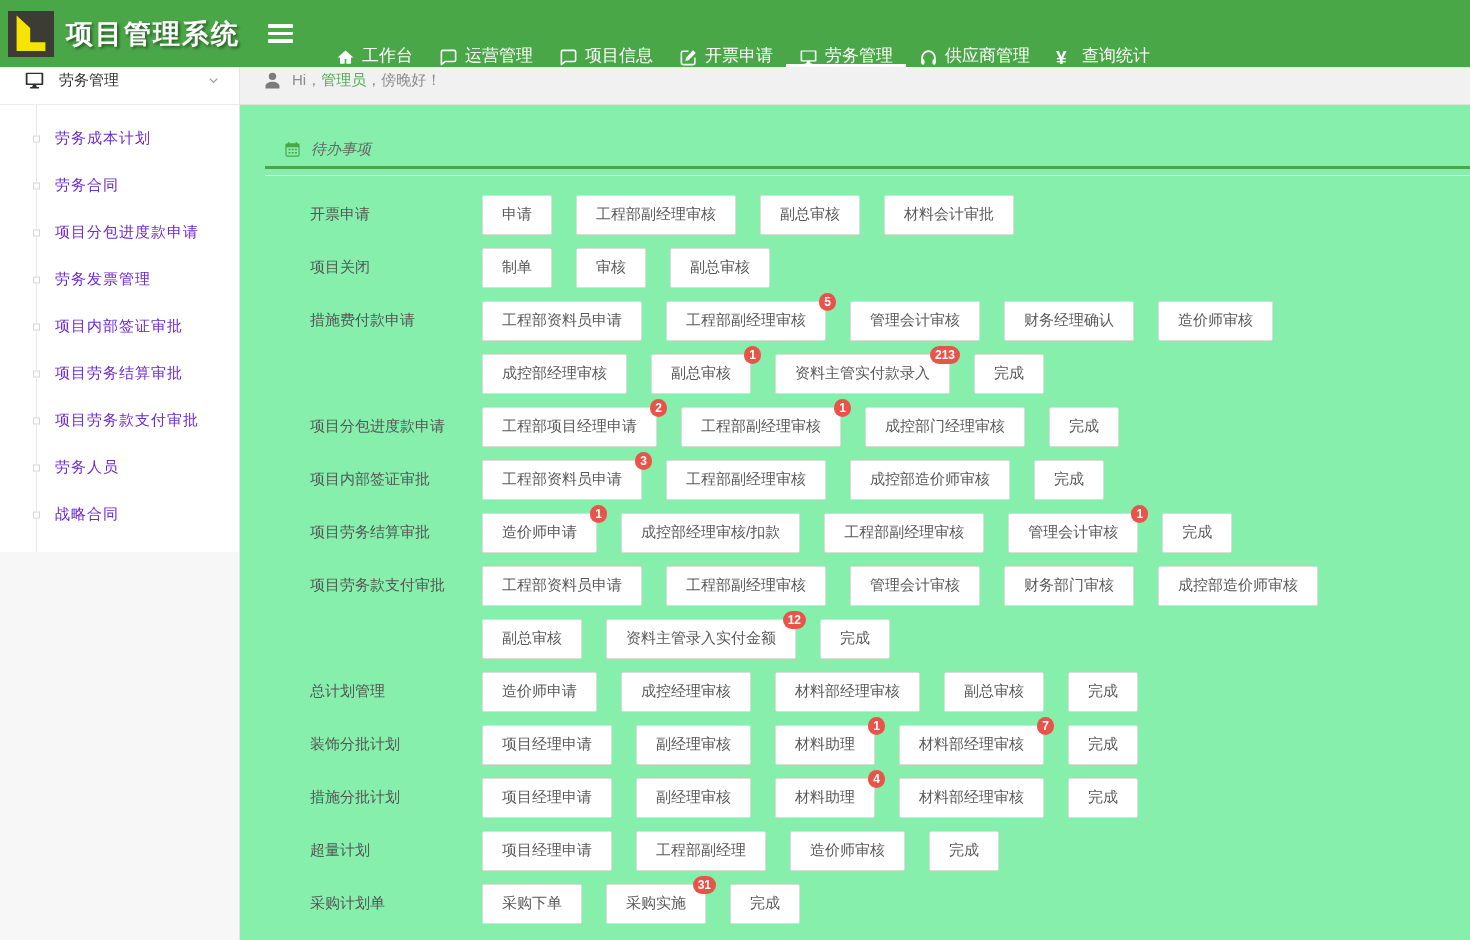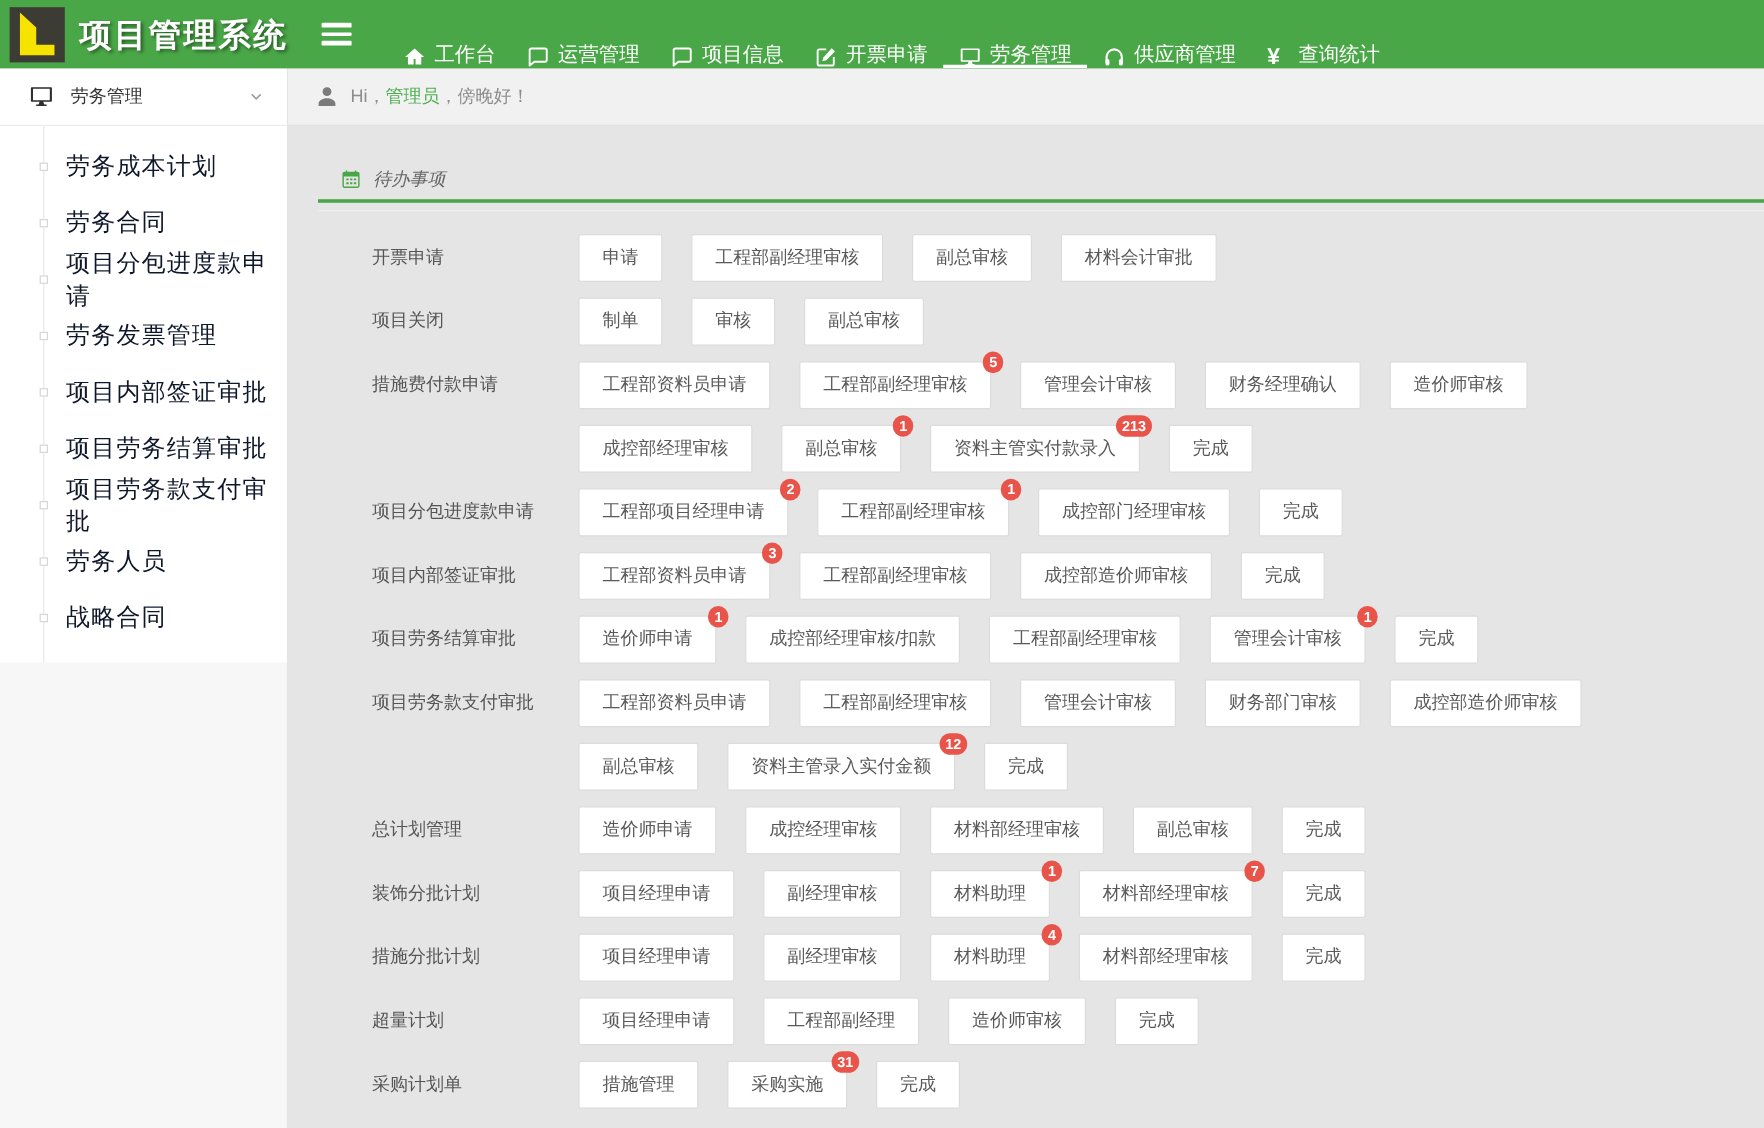--- a/index.html
+++ b/index.html
@@ -9,21 +9,21 @@
   }
   *{box-sizing:border-box;}
   html,body{margin:0;padding:0;}
   body{
     width:1470px;height:940px;overflow:hidden;background:#fff;
     font-family:"Liberation Sans","DejaVu Sans",sans-serif;
     -webkit-font-smoothing:antialiased;
   }
   
   .header{
-    position:fixed;top:0;left:0;width:1470px;height:57px;
+    position:fixed;top:0;left:0;width:1470px;height:67px;
     background:var(--green);display:flex;align-items:center;
     padding-left:8px;z-index:20;
   }
   .logo-box{width:46px;height:46px;background:#3c3c34;position:relative;flex:none;}
   .logo-mark{position:absolute;left:3px;top:3px;right:3px;bottom:3px;background:#f6e400;
     clip-path:polygon(14% 5%,48% 36%,48% 72%,86% 72%,86% 94%,14% 94%);}
   .logo-title{color:#fff;font-size:27px;font-weight:bold;letter-spacing:2px;
     margin:0 20px 0 12px;text-shadow:2px 2px 3px rgba(0,0,0,.45);white-space:nowrap;}
   .hamburger{width:25px;display:flex;flex-direction:column;gap:4px;margin:0 14px 0 8px;cursor:pointer;}
   .hamburger span{display:block;height:3.5px;background:#fff;border-radius:1px;}
@@ -39,26 +39,26 @@
     border-right:1px solid #e4e4e4;z-index:10;}
   .side-head{height:48px;background:#fff;display:flex;align-items:center;
     padding:0 18px 0 24px;border-bottom:1px solid #ececec;color:#333;font-size:15px;cursor:pointer;}
   .side-head .ico{display:inline-flex;width:21px;height:21px;margin-right:14px;color:#2e2e2e;}
   .side-head .ico svg{width:100%;height:100%;}
   .side-head .chev{margin-left:auto;width:15px;height:15px;color:#9a9a9a;display:inline-flex;}
   .side-head .chev svg{width:100%;height:100%;}
   .side-list{list-style:none;margin:0;padding:10px 0 14px;background:#fff;position:relative;}
   .side-list::before{content:"";position:absolute;left:36px;top:0;bottom:0;width:1px;background:#e8e8e8;}
   .side-item{height:47px;display:flex;align-items:center;position:relative;
-    color:#0f172a;font-size:20px;letter-spacing:1px;cursor:pointer;}
+    color:#6d28d9;font-size:15px;letter-spacing:1px;cursor:pointer;}
   .side-item .bullet{position:absolute;left:33px;top:50%;transform:translateY(-50%);
     width:7px;height:7px;background:#fff;border:1px solid #d6d6d6;}
   .side-item .lbl{margin-left:55px;}
   
-  .main{position:absolute;left:240px;top:57px;right:0;bottom:0;overflow:hidden;background:#e5e5e5;}
+  .main{position:absolute;left:240px;top:57px;right:0;bottom:0;overflow:hidden;background:#86efac;}
   .greeting{height:48px;background:#f1f1f1;border-bottom:1px solid #e2e2e2;
     display:flex;align-items:center;padding-left:22px;color:#8c8c8c;font-size:15px;}
   .greeting .ico{display:inline-flex;width:21px;height:21px;margin-right:9px;color:#7b7b7b;}
   .greeting .ico svg{width:100%;height:100%;}
   .greeting .uname{color:var(--accent);}
   .panel{margin:28px 0 0 25px;}
   .panel-head{display:flex;align-items:center;height:36px;
     border-bottom:3px solid var(--green);position:relative;}
   .panel-head::after{content:"";position:absolute;left:0;right:0;bottom:-10px;height:1px;background:#eeeeee;}
   .panel-head .ico{display:inline-flex;width:19px;height:19px;margin:0 9px 0 18px;color:var(--green);}
@@ -328,20 +328,20 @@
     <div class="row-label">超量计划</div>
 
     <button class="step-btn">项目经理申请</button>
     <button class="step-btn">工程部副经理</button>
     <button class="step-btn">造价师审核</button>
     <button class="step-btn">完成</button>
   </div>
   <div class="todo-line">
     <div class="row-label">采购计划单</div>
 
-    <button class="step-btn">措施管理</button>
+    <button class="step-btn">采购下单</button>
     <button class="step-btn">采购实施<span class="badge">31</span></button>
     <button class="step-btn">完成</button>
   </div>
         </div>
     </div>
   </div>
 </div>
 
 </body></html>

